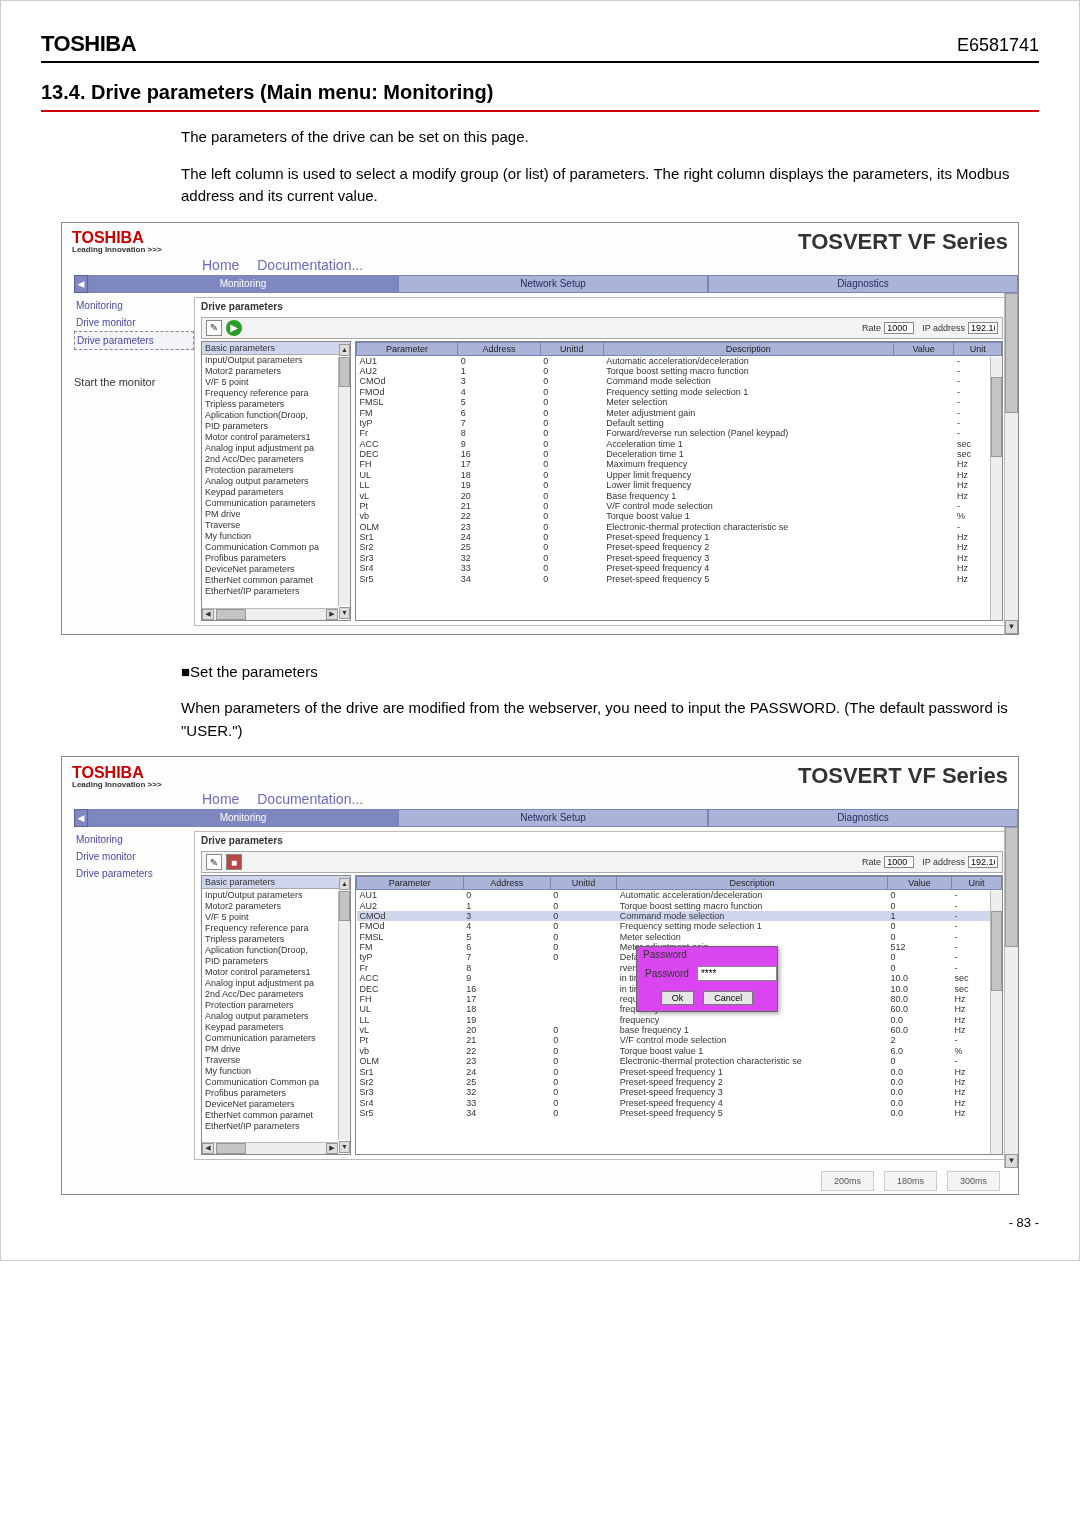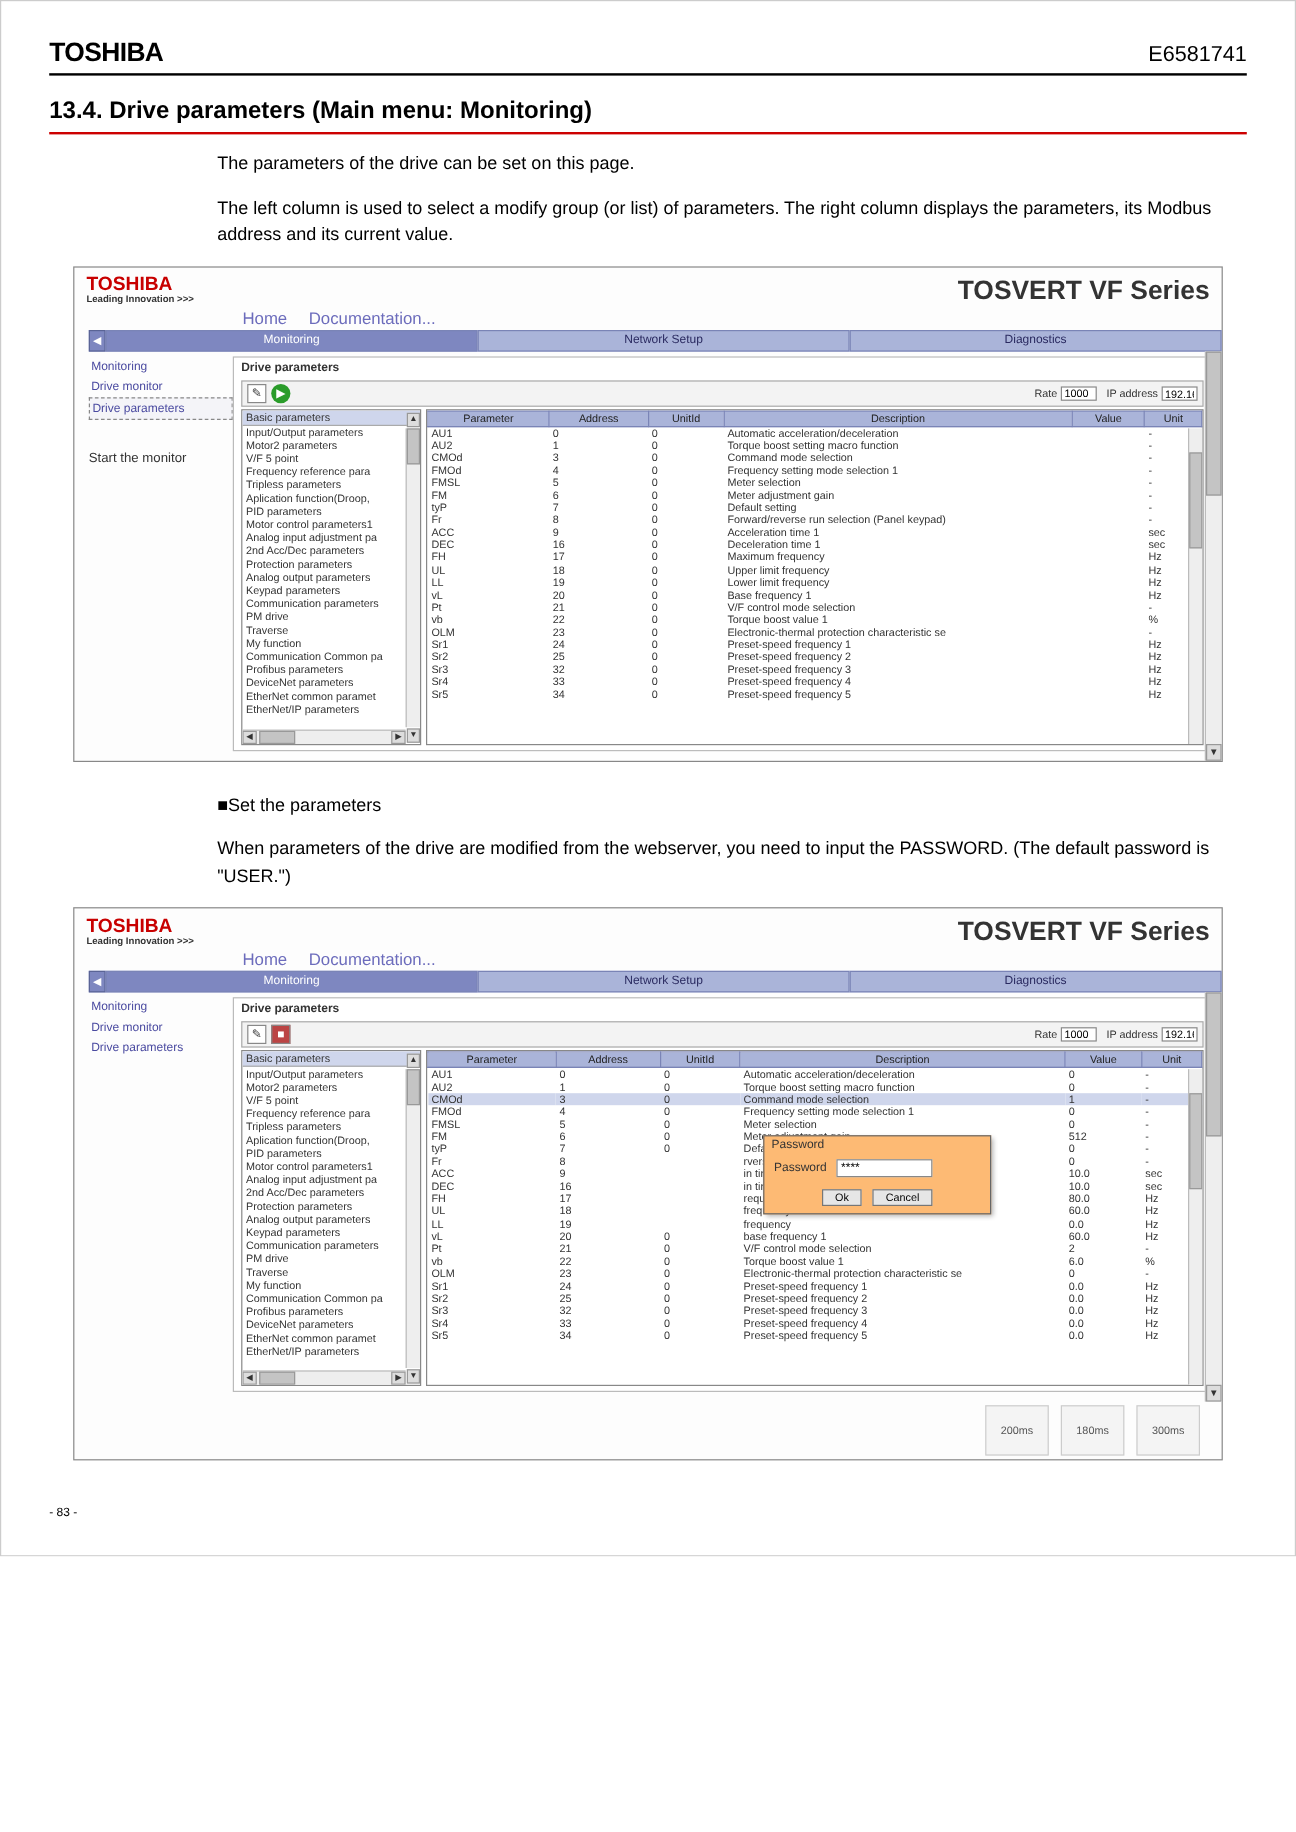--- a/index.html
+++ b/index.html
@@ -62,30 +62,30 @@
   .ss-table tbody tr.sel td { background: #cfd6ec; }
   .ss-table .tscroll { position: absolute; right: 0; top: 15px; bottom: 0; width: 12px; background: #eee; border-left: 1px solid #bbb; }
   .ss-table .tscroll .thumb { position: absolute; top: 20px; left: 0; right: 0; height: 80px; background: #c4c4c4; border: 1px solid #999; }
 
   .outer-vscroll { position: absolute; right: 0; top: 0; bottom: 0; width: 14px; background: #eee; border-left: 1px solid #bbb; }
   .outer-vscroll .thumb { position: absolute; top: 0; left: 0; right: 0; height: 120px; background: #c4c4c4; border: 1px solid #999; }
   .outer-vscroll .arr { position: absolute; left: 0; right: 0; height: 14px; background: #ddd; border: 1px solid #999; font-size: 8px; text-align: center; line-height: 12px; }
   .outer-vscroll .arr.dn { bottom: 0; }
 
   .statusbar { display: flex; justify-content: flex-end; gap: 10px; padding: 3px 18px; font-size: 9px; color: #555; }
-  .statusbar span { border: 1px solid #ccc; padding: 15px 12px; background: #f4f4f4; }
-
-  .pw-dialog { position: absolute; top: 70px; left: 280px; width: 190px; background: #fdba74; border: 1px solid #666; box-shadow: 2px 2px 4px rgba(0,0,0,0.3); font-size: 10px; }
+  .statusbar span { border: 1px solid #ccc; padding: 4px 12px; background: #f4f4f4; }
+
+  .pw-dialog { position: absolute; top: 70px; left: 280px; width: 142px; background: #d946ef; border: 1px solid #666; box-shadow: 2px 2px 4px rgba(0,0,0,0.3); font-size: 10px; }
   .pw-dialog .ttl { padding: 2px 6px; color: #333; }
   .pw-dialog .row { display: flex; align-items: center; padding: 4px 8px; gap: 8px; }
   .pw-dialog input { border: 1px solid #888; padding: 1px 3px; width: 80px; font-size: 10px; }
   .pw-dialog .btns { text-align: center; padding: 6px; }
   .pw-dialog button { font-size: 9px; padding: 1px 10px; margin: 0 3px; border: 1px solid #777; background: #e6e6e6; cursor: pointer; }
 
-  .footer-pg { text-align: left; font-size: 10px; margin-top: 38px; }
+  .footer-pg { text-align: right; font-size: 13px; margin-top: 20px; }
 </style>
 </head>
 <body>
 
 <div class="page">
 
   <div class="page-header">
     <div class="brand">TOSHIBA</div>
     <div class="docnum">E6581741</div>
   </div>

